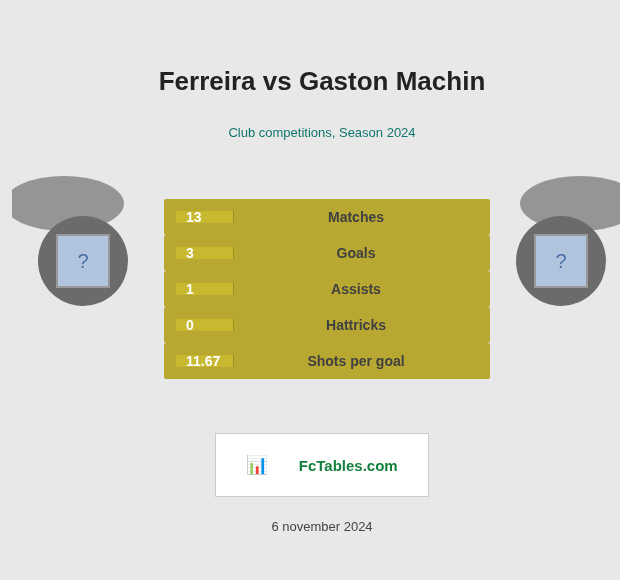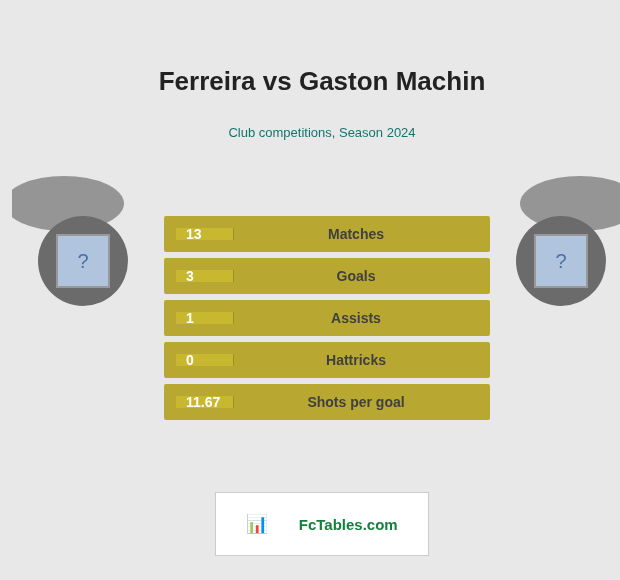--- a/index.html
+++ b/index.html
@@ -85,21 +85,20 @@
       display: flex;
       align-items: center;
       justify-content: center;
       font-size: 22px;
     }
 
     .stats-column {
       width: 350px;
       display: flex;
       flex-direction: column;
-      gap: 6px;
       margin-left: 10px;
     }
 
     .stat-row {
       display: flex;
       flex-direction: row;
       align-items: center;
       height: 36px;
       background: #b8a832;
       border-radius: 2px;
@@ -213,15 +212,16 @@
         </div>
       </div>
 
   </div>
 
   <div class="bottom-section">
     <div class="logo-box">
       <span class="logo-icon">📊</span>
       <span class="logo-text">FcTables.com</span>
     </div>
+    <div class="footer-date">6 november 2024</div>
   </div>
 
 </div>
 
 </body></html>

